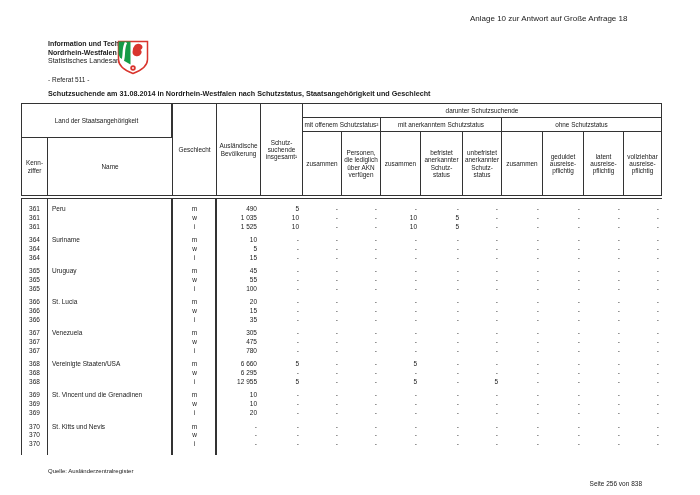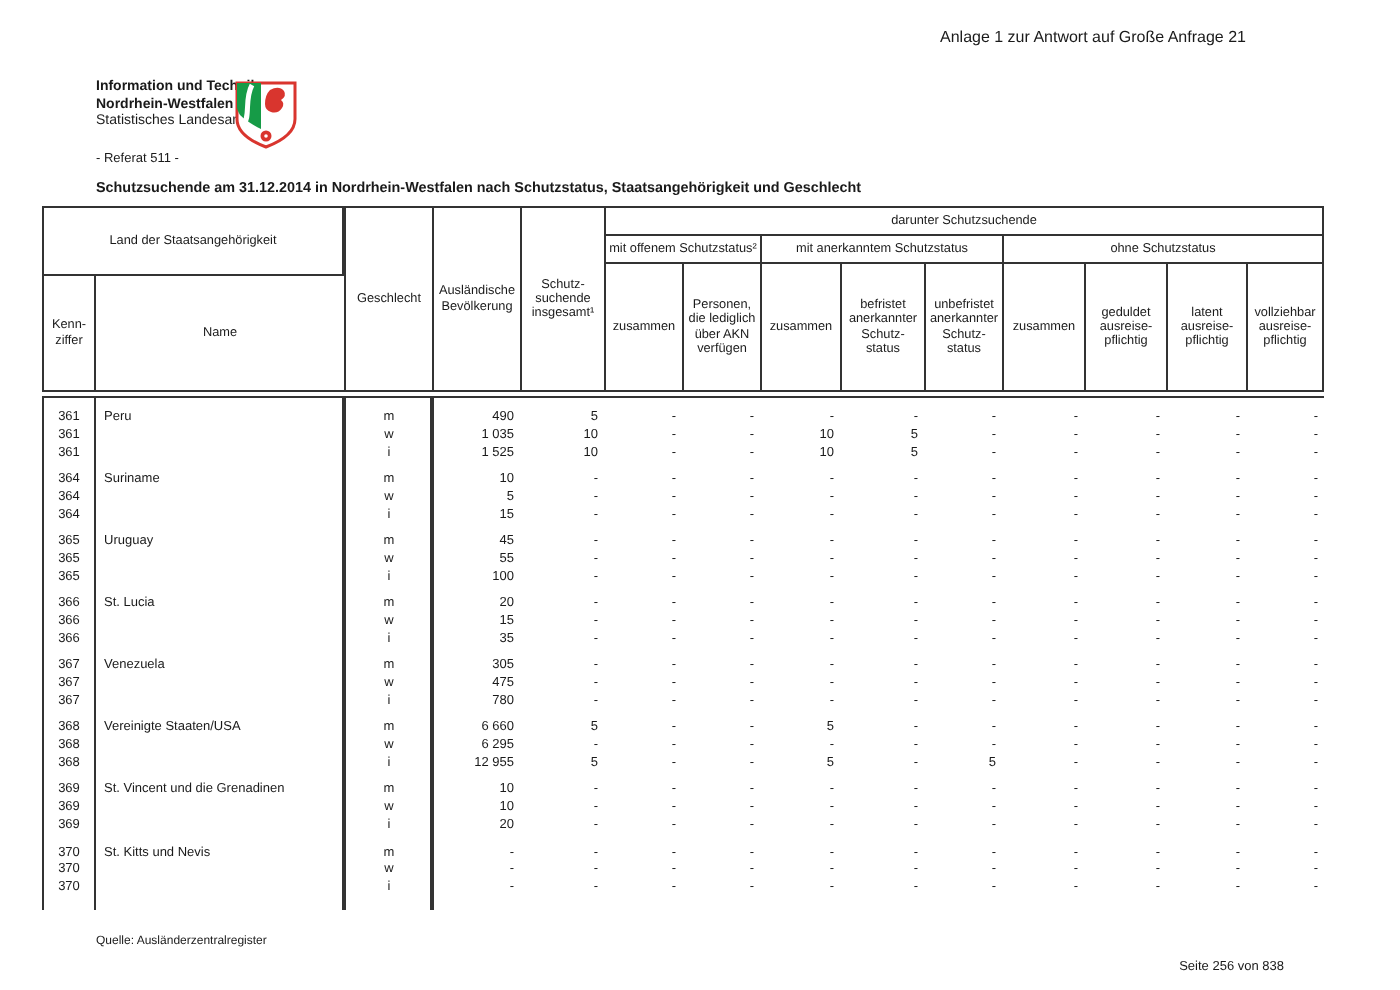--- a/index.html
+++ b/index.html
@@ -34,41 +34,41 @@
   .c0{width:43px}.c1{width:42px}.c2{width:39px}.c3{width:39px}.c4{width:40px}
   .c5{width:42px}.c6{width:39px}.c7{width:41px}.c8{width:41px}.c9{width:40px}.c10{width:39px}
 
   
   #source-note { left:48px; top:468px; font-size:6px; }
   #page-number { right:58px; top:480px; font-size:6.5px; }
 </style>
 </head>
 <body>
 
-<div class="abs" id="anlage-note">Anlage 1 zur Antwort auf Große Anfrage 21</div>
+<div class="abs" id="anlage-note">Anlage 10 zur Antwort auf Große Anfrage 18</div>
 
 <div class="abs" id="agency">
   <div class="b">Information und Technik</div>
   <div class="b">Nordrhein-Westfalen</div>
   <div>Statistisches Landesamt</div>
 </div>
 
 <div class="abs" id="logo">
   <svg width="32" height="35" viewBox="0 0 64 70">
     <path d="M3,3 h58 v36 q0,17 -29,28 q-29,-11 -29,-28 z" fill="#ffffff" stroke="#d9352e" stroke-width="3"></path>
     <path d="M3,3 h24 v46 q-14,-7 -21,-14 q-3,-5 -3,-8 z" fill="#169b47"></path>
     <path d="M9,46 C17,36 10,20 18,5" fill="none" stroke="#ffffff" stroke-width="5"></path>
     <path d="M36,10 q9,-5 14,1 q3,5 -3,9 q4,3 1,8 q-4,6 -11,4 q-6,-2 -6,-8 q0,-9 5,-14 z" fill="#d9352e"></path>
     <circle cx="32" cy="56" r="5.5" fill="#d9352e"></circle>
     <circle cx="32" cy="56" r="1.8" fill="#ffffff"></circle>
   </svg>
 </div>
 
 <div class="abs" id="referat">- Referat 511 -</div>
-<div class="abs" id="doc-title">Schutzsuchende am 31.12.2014 in Nordrhein-Westfalen nach Schutzstatus, Staatsangehörigkeit und Geschlecht</div>
+<div class="abs" id="doc-title">Schutzsuchende am 31.08.2014 in Nordrhein-Westfalen nach Schutzstatus, Staatsangehörigkeit und Geschlecht</div>
 
 <div class="abs" id="tbl">
 
   <div class="hc" style="left:0;top:0;width:151px;height:35px">Land der Staatsangehörigkeit</div>
   <div class="hc" style="left:0;top:34px;width:27px;height:59px">Kenn-
 ziffer</div>
   <div class="hc" style="left:26px;top:34px;width:126px;height:59px">Name</div>
   <div class="hc" style="left:151px;top:0;width:45px;height:93px">Geschlecht</div>
   <div class="hc" style="left:195px;top:0;width:45px;height:93px">Ausländische
 Bevölkerung</div>

